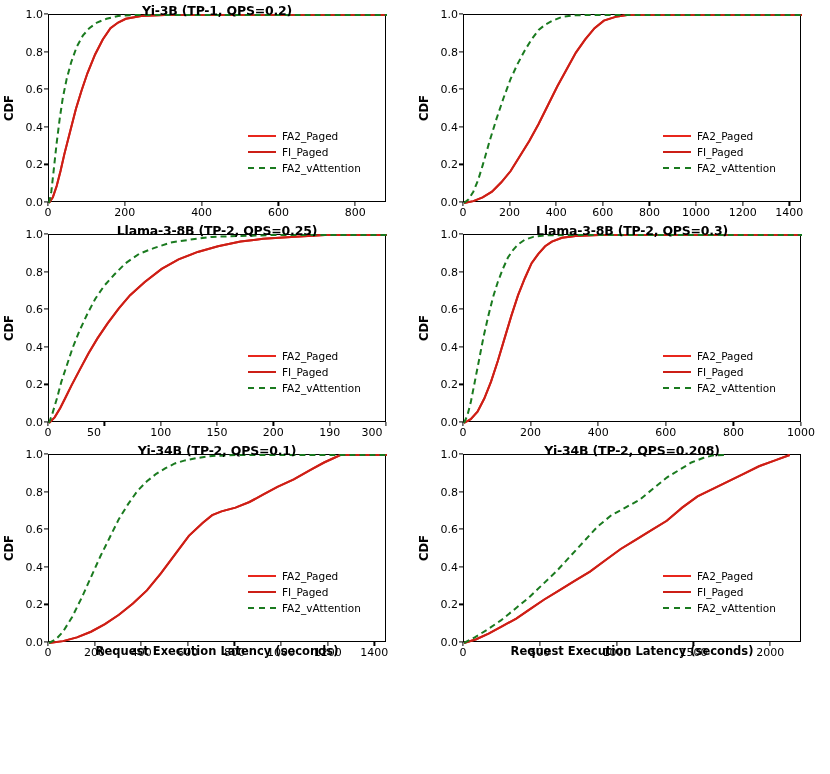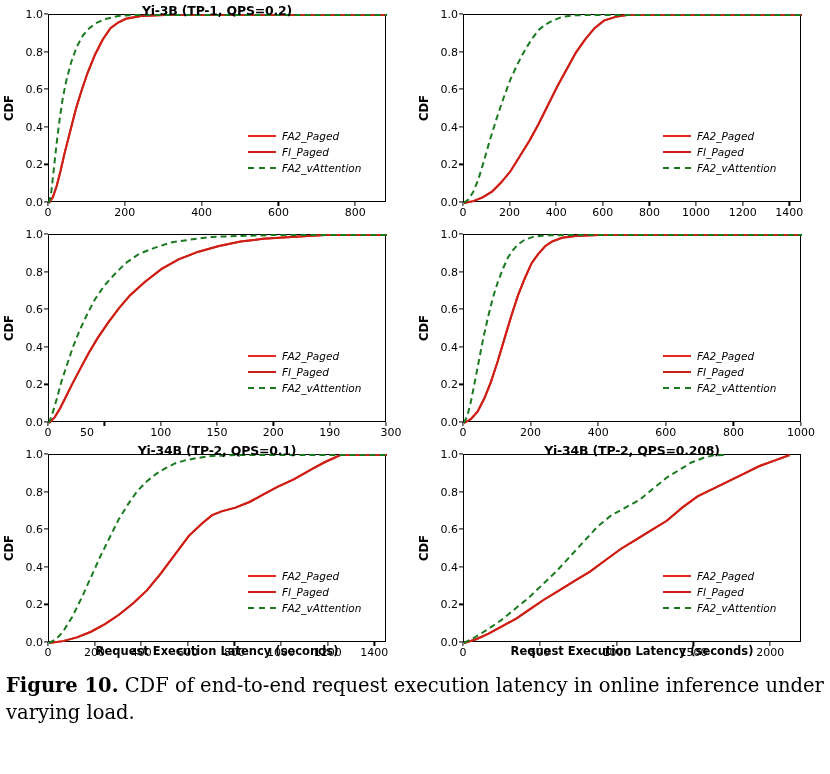--- a/index.html
+++ b/index.html
@@ -153,21 +153,20 @@
     height: 16px;
   }
   .legend-swatch {
     width: 28px;
     height: 2px;
     margin-right: 6px;
     flex: 0 0 28px;
   }
   .legend-label {
     white-space: nowrap;
-    font-style: italic;
   }
   .caption {
     position: absolute;
     left: 6px;
     top: 672px;
     width: 818px;
     font-family: "DejaVu Serif", serif;
     font-size: 19.5px;
     line-height: 27px;
     color: #000;
@@ -289,20 +288,21 @@
             <span class="legend-label">FI_Paged</span>
           </div>
           <div class="legend-row">
             <span class="legend-swatch" style="background: none; border-top: 2px dashed rgb(26, 122, 31); height: 0px;"></span>
             <span class="legend-label">FA2_vAttention</span>
           </div>
         </div>
     </div>
 
     <div class="panel col-left">
+      <div class="panel-title">Llama-3-8B (TP-2, QPS=0.25)</div>
       <div class="ylabel">
           <span>CDF</span>
         </div>
       <div class="plotbox">
         <svg class="curves" id="svg-2" width="338" height="188">
             <path d="M0.00 188.00 L5.63 182.36 L11.27 172.96 L16.90 161.68 L22.53 150.40 L30.42 135.36 L39.43 118.44 L48.45 103.40 L58.59 88.36 L69.85 73.32 L81.12 60.16 L95.77 47.00 L112.67 33.84 L129.57 24.44 L148.72 16.92 L169.00 11.28 L191.53 6.58 L214.07 3.76 L242.23 1.88 L276.03 0.00 L338.00 0.00" fill="none" stroke="#e8261c" stroke-width="2"></path>
             <path d="M0.00 188.00 L5.63 182.36 L11.27 172.96 L16.90 161.68 L22.53 150.40 L30.42 135.36 L39.43 118.44 L48.45 103.40 L58.59 88.36 L69.85 73.32 L81.12 60.16 L95.77 47.00 L112.67 33.84 L129.57 24.44 L148.72 16.92 L169.00 11.28 L191.53 6.58 L214.07 3.76 L242.23 1.88 L276.03 0.00 L338.00 0.00" fill="none" stroke="#cc1f16" stroke-width="2"></path>
             <path d="M0.00 188.00 L3.38 178.60 L7.89 163.56 L12.39 146.64 L18.03 129.72 L23.66 112.80 L30.42 95.88 L38.31 78.96 L46.19 63.92 L55.21 50.76 L65.35 39.48 L76.61 28.20 L90.13 18.80 L104.78 13.16 L121.68 7.52 L140.83 4.70 L163.37 1.88 L191.53 0.94 L225.33 0.00 L281.67 0.00 L338.00 0.00" fill="none" stroke="#1a7a1f" stroke-width="2" stroke-dasharray="6,4"></path>
           </svg>
       </div>
@@ -316,50 +316,51 @@
           <div class="ytick" style="top: 75.2px;">0.6</div>
           <div class="ytick-mark" style="top: 75.2px;"></div>
           <div class="ytick" style="top: 37.6px;">0.8</div>
           <div class="ytick-mark" style="top: 37.6px;"></div>
           <div class="ytick" style="top: 0px;">1.0</div>
           <div class="ytick-mark" style="top: 0px;"></div>
         </div>
       <div class="xtick-holder" id="xt-2">
           <div class="xtick" style="left: 0px;">0</div>
           <div class="xtick-mark" style="left: 0px;"></div>
-          <div class="xtick" style="left: 39px; text-align: right;">50</div>
+          <div class="xtick" style="left: 46px; text-align: right;">50</div>
           <div class="xtick-mark" style="left: 56.3333px;"></div>
           <div class="xtick" style="left: 112.667px;">100</div>
           <div class="xtick-mark" style="left: 112.667px;"></div>
           <div class="xtick" style="left: 169px;">150</div>
           <div class="xtick-mark" style="left: 169px;"></div>
           <div class="xtick" style="left: 225.333px;">200</div>
           <div class="xtick-mark" style="left: 225.333px;"></div>
           <div class="xtick" style="left: 281.667px;">190</div>
           <div class="xtick-mark" style="left: 281.667px;"></div>
-          <div class="xtick" style="left: 343px;">300</div>
+          <div class="xtick" style="left: 324px;">300</div>
           <div class="xtick-mark" style="left: 338px;"></div>
         </div>
       <div class="legend" id="lg-2" style="left:248px; top:128px;">
           <div class="legend-row">
             <span class="legend-swatch" style="background: rgb(232, 38, 28);"></span>
             <span class="legend-label">FA2_Paged</span>
           </div>
           <div class="legend-row">
             <span class="legend-swatch" style="background: rgb(204, 31, 22);"></span>
             <span class="legend-label">FI_Paged</span>
           </div>
           <div class="legend-row">
             <span class="legend-swatch" style="background: none; border-top: 2px dashed rgb(26, 122, 31); height: 0px;"></span>
             <span class="legend-label">FA2_vAttention</span>
           </div>
         </div>
     </div>
 
     <div class="panel col-right">
+      <div class="panel-title">Llama-3-8B (TP-2, QPS=0.3)</div>
       <div class="ylabel">
           <span>CDF</span>
         </div>
       <div class="plotbox">
         <svg class="curves" id="svg-3" width="338" height="188">
             <path d="M0.00 188.00 L6.76 184.24 L13.52 176.72 L20.28 163.56 L27.04 146.64 L33.80 125.96 L40.56 103.40 L47.32 80.84 L54.08 60.16 L60.84 43.24 L67.60 28.20 L74.36 18.80 L81.12 11.28 L87.88 6.58 L98.02 2.82 L111.54 0.94 L135.20 0.00 L169.00 0.00 L236.60 0.00 L338.00 0.00" fill="none" stroke="#e8261c" stroke-width="2"></path>
             <path d="M0.00 188.00 L6.76 184.24 L13.52 176.72 L20.28 163.56 L27.04 146.64 L33.80 125.96 L40.56 103.40 L47.32 80.84 L54.08 60.16 L60.84 43.24 L67.60 28.20 L74.36 18.80 L81.12 11.28 L87.88 6.58 L98.02 2.82 L111.54 0.94 L135.20 0.00 L169.00 0.00 L236.60 0.00 L338.00 0.00" fill="none" stroke="#cc1f16" stroke-width="2"></path>
             <path d="M0.00 188.00 L3.38 180.48 L6.76 167.32 L10.82 146.64 L15.21 124.08 L19.60 101.52 L24.34 80.84 L29.07 62.04 L33.80 47.00 L38.87 33.84 L43.94 22.56 L49.01 15.04 L54.08 9.40 L60.84 4.70 L69.29 1.88 L81.12 0.38 L101.40 0.00 L135.20 0.00 L202.80 0.00 L338.00 0.00" fill="none" stroke="#1a7a1f" stroke-width="2" stroke-dasharray="6,4"></path>
           </svg>
       </div>
@@ -518,14 +519,13 @@
           </div>
           <div class="legend-row">
             <span class="legend-swatch" style="background: none; border-top: 2px dashed rgb(26, 122, 31); height: 0px;"></span>
             <span class="legend-label">FA2_vAttention</span>
           </div>
         </div>
     </div>
 
   </div>
 
-  <div class="caption"><b>Figure 10.</b><span> CDF of end-to-end request execution latency in online inference under varying load.</span></div>
 </div>
 
 </body></html>

